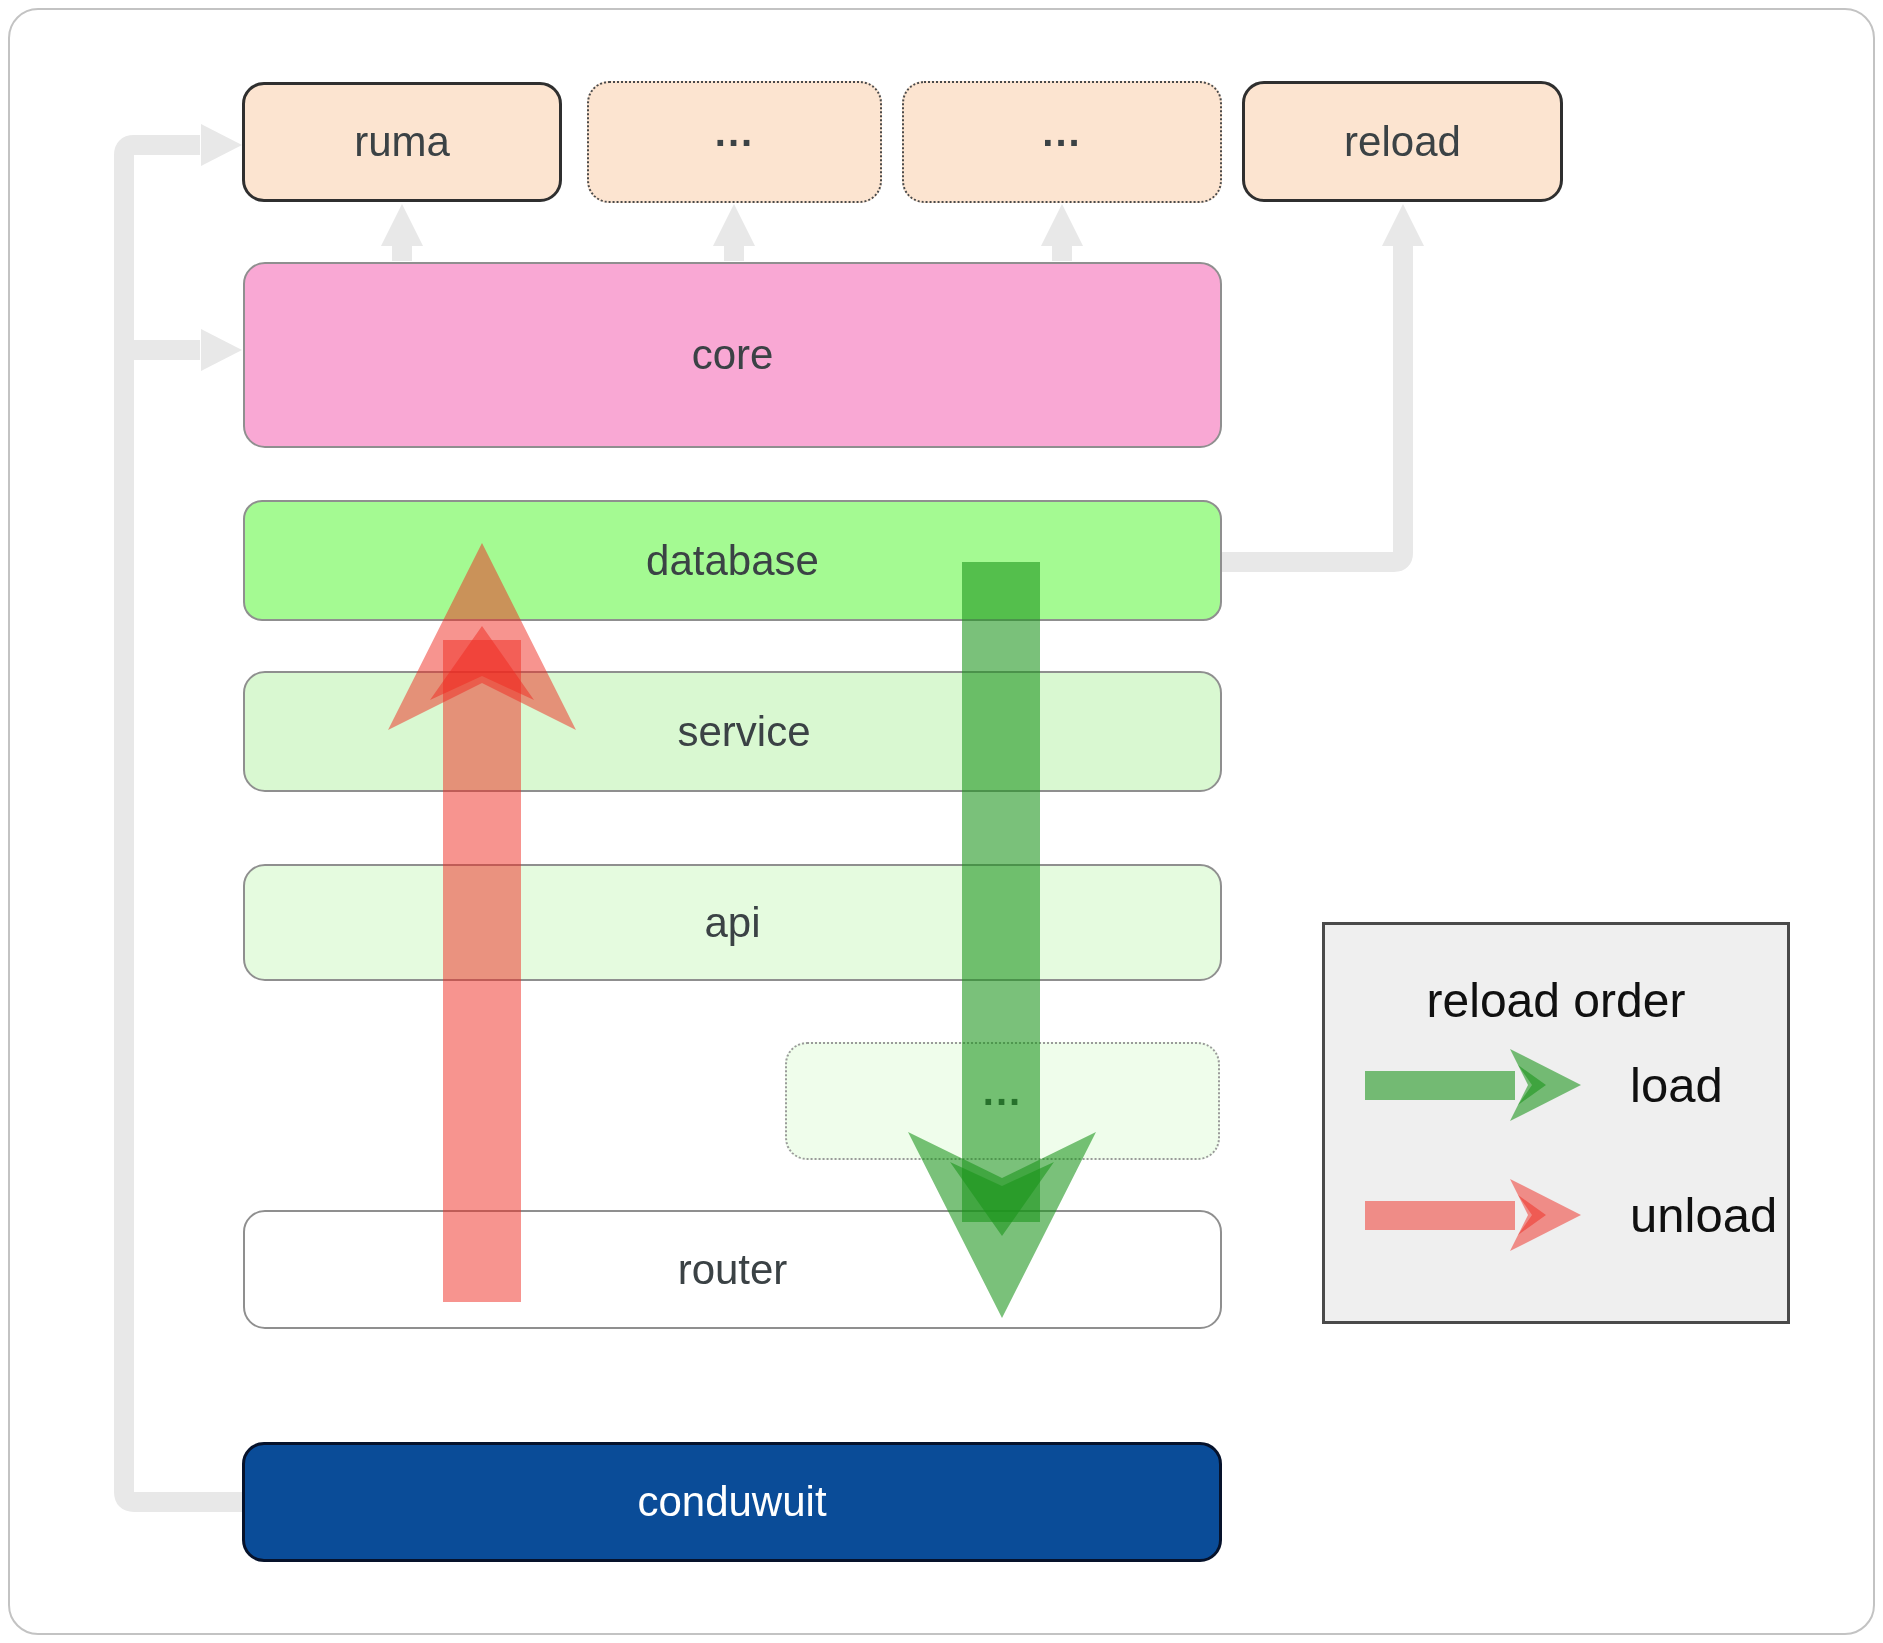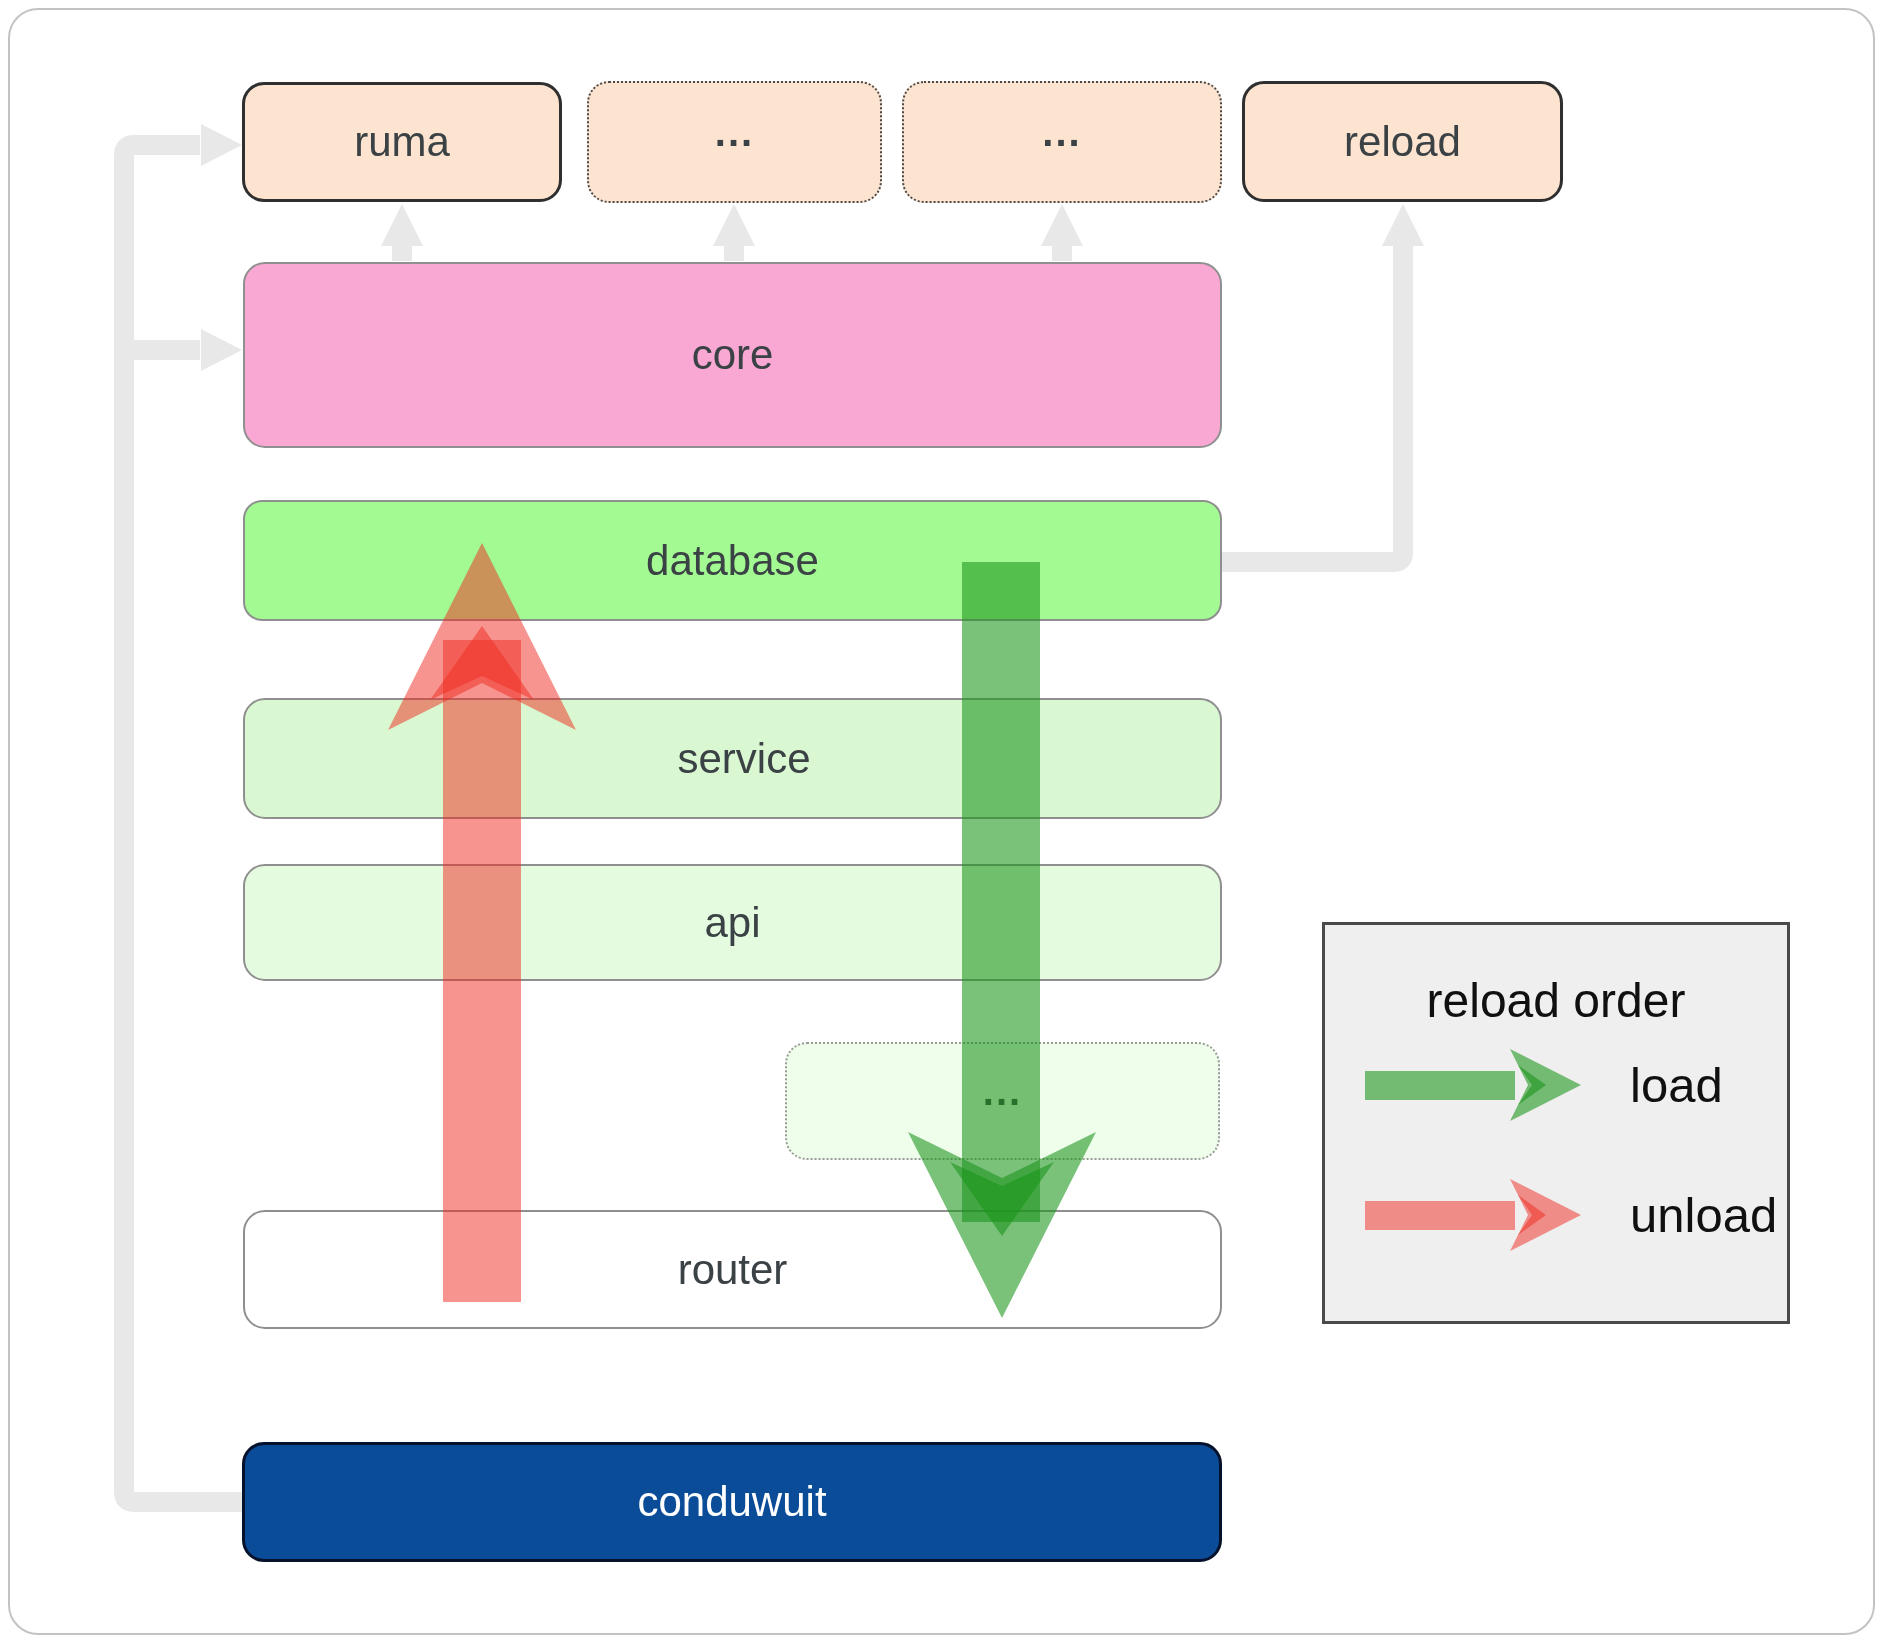--- a/index.html
+++ b/index.html
@@ -24,21 +24,21 @@
   .dotted{border:2px dotted #4a4a4a;}
   .gray-border{border:2px solid #8f8f8f;}
   .dotted-gray{border:2px dotted #9a9a9a;}
 
   .b-ruma      {left:242px; top:82px;  width:320px;height:120px;}
   .b-ell-a     {left:587px; top:81px;  width:295px;height:122px;}
   .b-ell-b     {left:902px; top:81px;  width:320px;height:122px;}
   .b-rocksdb   {left:1242px;top:81px;  width:321px;height:121px;}
   .b-core      {left:243px; top:262px; width:979px;height:186px;}
   .b-database  {left:243px; top:500px; width:979px;height:121px;}
-  .b-service   {left:243px; top:698px; width:979px;height:121px;padding-left:23px;}
+  .b-service   {left:243px; top:671px; width:979px;height:121px;padding-left:23px;}
   .b-api       {left:243px; top:864px; width:979px;height:117px;}
   .b-admin     {left:243px; top:1042px;width:439px;height:118px;}
   .b-ell-c     {left:785px; top:1042px;width:435px;height:118px;}
   .b-router    {left:243px; top:1210px;width:979px;height:119px;}
   .b-conduwuit {left:242px; top:1442px;width:980px;height:120px;
                 border:3px solid #06122b;color:#ffffff;}
 
   .dots-label{font-weight:700;letter-spacing:2px;transform:translateY(-10px);font-size:40px;}
 
   .legend{

